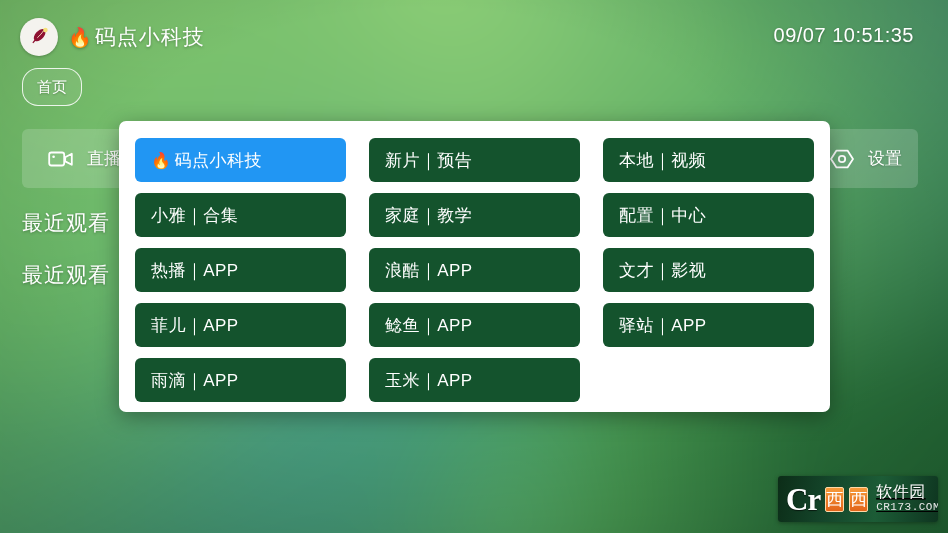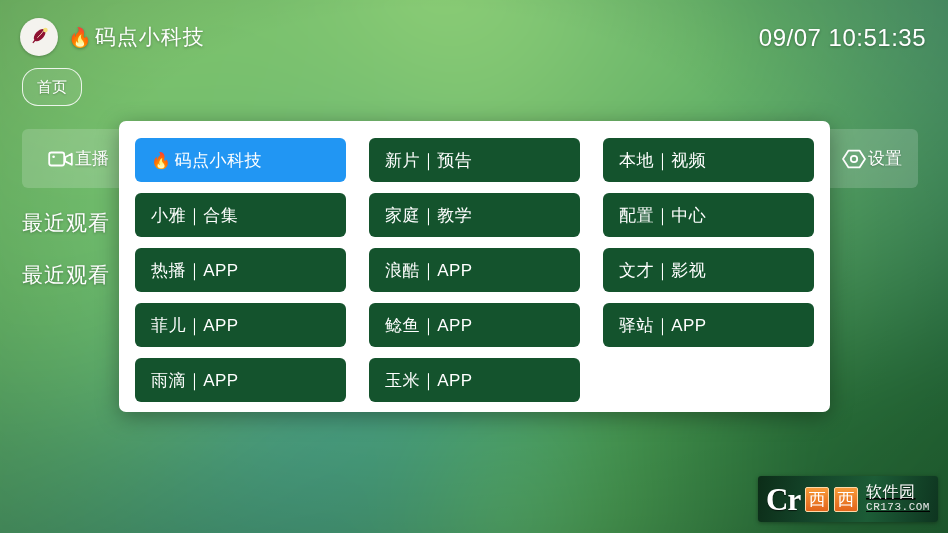--- a/index.html
+++ b/index.html
@@ -69,23 +69,23 @@
     gap: 2px;
     color: #ffffff;
     font-size: 21px;
     letter-spacing: 1px;
     text-shadow: 0 1px 3px rgba(0,0,0,0.3);
   }
   #app-title .flame { font-size: 19px; }
 
   #clock {
     position: absolute;
-    right: 22px; top: 24px;
-    color: #ffffff;
-    font-size: 24px;
+    right: 34px; top: 24px;
+    color: #ffffff;
+    font-size: 20px;
     letter-spacing: 0.5px;
     text-shadow: 0 1px 3px rgba(0,0,0,0.32);
   }
 
   #home-pill {
     position: absolute;
     left: 22px; top: 68px;
     min-width: 56px;
     height: 38px;
     padding: 0 14px;
@@ -104,21 +104,21 @@
     left: 22px; top: 129px;
     width: 896px; height: 59px;
     background: rgba(255,255,255,0.17);
     border-radius: 6px;
     display: flex;
     align-items: center;
   }
   .nav-item {
     display: flex;
     align-items: center;
-    gap: 1px;
+    gap: 13px;
     color: #ffffff;
     font-size: 17px;
     text-shadow: 0 1px 2px rgba(0,0,0,0.25);
     white-space: nowrap;
   }
   .nav-item.left  { position: absolute; left: 26px; }
   .nav-item.right { position: absolute; right: 16px; }
   .nav-icon { width: 26px; height: 22px; display: block; }
 
   
@@ -166,21 +166,21 @@
   }
   .app-item.selected {
     background: #2196f3;
   }
   .app-item .flame { margin-right: 3px; font-size: 16px; }
 
   
   #watermark {
     position: absolute;
     right: 10px; bottom: 11px;
-    width: 180px; height: 46px;
+    width: 160px; height: 46px;
     border-radius: 3px;
     background: linear-gradient(100deg, #0c2d18 0%, #14452a 30%, #1c5c36 62%, #0e3520 100%);
     display: flex;
     align-items: center;
     padding: 0 8px;
     gap: 5px;
     box-shadow: 0 1px 4px rgba(0,0,0,0.35);
     overflow: hidden;
   }
   #wm-cr {

